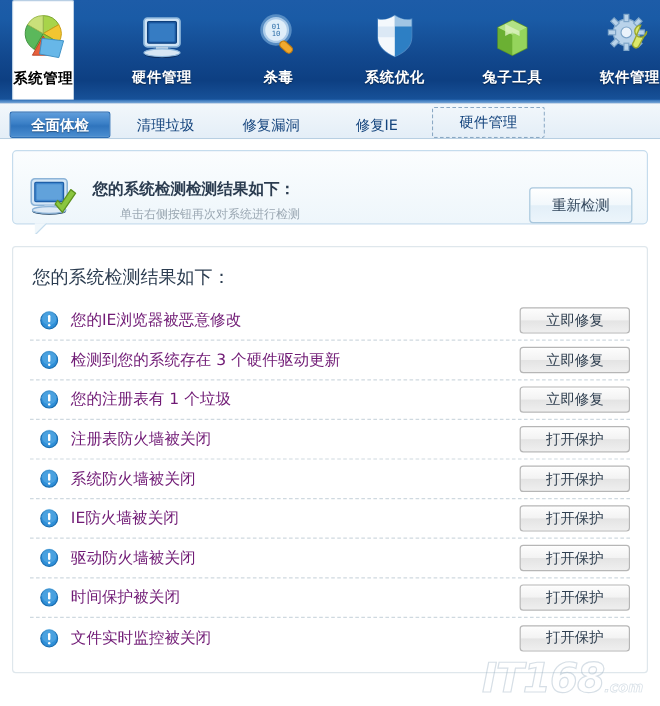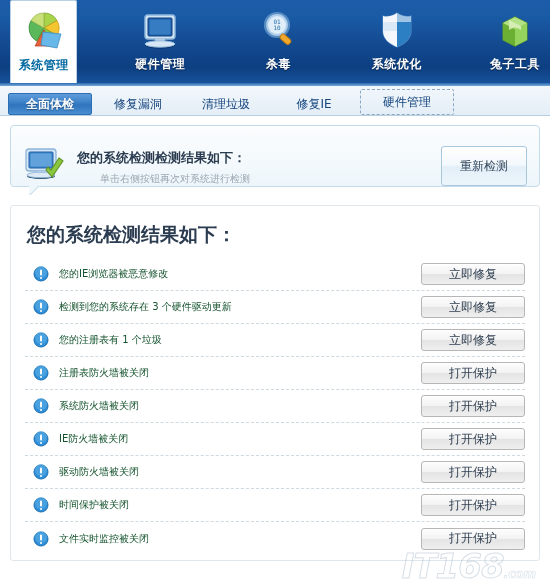--- a/index.html
+++ b/index.html
@@ -63,21 +63,21 @@
   }
   .tb-label {
     font-size: 12px;
     font-weight: bold;
     color: #ffffff;
     letter-spacing: 0.5px;
     text-shadow: 0 1px 1px rgba(0,0,0,.5);
     white-space: nowrap;
   }
   .tb-item.active .tb-label {
-    color: #0369a1;
+    color: #000000;
     text-shadow: none;
   }
 
   
   #tabbar {
     height: 30px;
     background: linear-gradient(to bottom, #f2f7fb 0%, #e4eef7 100%);
     border-bottom: 1px solid #b8cfe2;
     display: flex;
     align-items: flex-end;
@@ -159,70 +159,70 @@
   }
   .info-sub {
     font-size: 10px;
     color: #9aa7b2;
     margin-left: 23px;
   }
 
   .btn-rescan {
     flex: 0 0 auto;
     width: 86px;
-    height: 40px;
+    height: 30px;
     font-size: 12px;
     color: #33475c;
     background: linear-gradient(to bottom, #ffffff 0%, #f2f8fc 48%, #e3eff8 52%, #ecf5fb 100%);
     border: 1px solid #a9c7dd;
     border-radius: 3px;
     cursor: pointer;
     font-family: inherit;
   }
 
   
   #results-panel {
     margin-top: 18px;
     border: 1px solid #dfe7ec;
     border-radius: 3px;
     background: #ffffff;
     padding: 14px 14px 8px 14px;
     height: 356px;
     overflow: hidden;
   }
   #results-heading {
-    font-size: 19px;
-    font-weight: bold;
+    font-size: 15px;
+    font-weight: normal;
     color: #2b3c50;
     margin: 2px 0 10px 2px;
   }
 
   .row {
     height: 33px;
     display: flex;
     align-items: center;
     border-bottom: 1px dashed #cfd9e0;
     padding-left: 8px;
   }
   .row:last-child { border-bottom: none; }
 
   .row-icon {
     flex: 0 0 16px;
     width: 16px; height: 16px;
     margin-right: 10px;
   }
   .row-label {
     flex: 1 1 auto;
-    font-size: 10px;
-    color: #14532d;
+    font-size: 13px;
+    color: #701a75;
     white-space: nowrap;
   }
   .btn-action {
     flex: 0 0 auto;
-    width: 104px;
+    width: 92px;
     height: 22px;
     font-size: 12px;
     color: #2f3f50;
     background: linear-gradient(to bottom, #fdfdfd 0%, #f3f3f3 48%, #e4e4e4 52%, #efefef 100%);
     border: 1px solid #b6b6b6;
     border-radius: 3px;
     cursor: pointer;
     font-family: Liberation Serif, serif;
     box-shadow: 0 1px 0 rgba(255,255,255,.7) inset;
   }
@@ -321,31 +321,53 @@
         <path d="M11,14 L23,8 L35,14 L35,31 L23,37 L11,31 Z" fill="#7fc440" stroke="#58922b" stroke-width="1.2"></path>
         <path d="M11,14 L23,20 L23,37 L11,31 Z" fill="#6bb033"></path>
         <path d="M23,20 L35,14 L35,31 L23,37 Z" fill="#95d45c"></path>
         <path d="M11,14 L23,8 L35,14 L23,20 Z" fill="#b2e285"></path>
         <path d="M17,11 L29,17 L29,21 L23,18 L17,21 Z" fill="#d9f0bd" opacity=".85"></path>
       </svg>
     </div>
     <div class="tb-label">兔子工具</div>
   </div>
 
+  <div class="tb-item">
+    <div class="tb-icon">
+      <svg viewBox="0 0 46 44" width="46" height="44">
+        <g fill="#b9d3ea" stroke="#7fa6c9" stroke-width="1">
+          <circle cx="20" cy="18" r="11"></circle>
+          <g>
+            <rect x="18" y="3" width="4" height="6"></rect>
+            <rect x="18" y="27" width="4" height="6"></rect>
+            <rect x="5" y="16" width="6" height="4"></rect>
+            <rect x="29" y="16" width="6" height="4"></rect>
+            <rect x="8.5" y="6.5" width="4" height="6" transform="rotate(-45 10.5 9.5)"></rect>
+            <rect x="27.5" y="23.5" width="4" height="6" transform="rotate(-45 29.5 26.5)"></rect>
+            <rect x="27.5" y="6.5" width="4" height="6" transform="rotate(45 29.5 9.5)"></rect>
+            <rect x="8.5" y="23.5" width="4" height="6" transform="rotate(45 10.5 26.5)"></rect>
+          </g>
+        </g>
+        <circle cx="20" cy="18" r="4.5" fill="#eaf3fb" stroke="#7fa6c9" stroke-width="1"></circle>
+        <path d="M32,12 a5,5 0 1,0 5,5 L30,30 a2.6,2.6 0 0,1 -4,-4 Z" fill="#dbe86a" stroke="#9aa72c" stroke-width="1.1"></path>
+      </svg>
+    </div>
+    <div class="tb-label">软件管理</div>
+  </div>
 </div>
 
 <div id="tabbar">
   <div class="tab active">
     <span>全面体检</span>
   </div>
   <div class="tab">
+    <span>清理垃圾</span>
+  </div>
+  <div class="tab">
     <span>修复漏洞</span>
-  </div>
-  <div class="tab">
-    <span>清理垃圾</span>
   </div>
   <div class="tab">
     <span>修复IE</span>
   </div>
   <div class="tab focused">
     <span>硬件管理</span>
   </div>
 </div>
 
 <div id="content">

